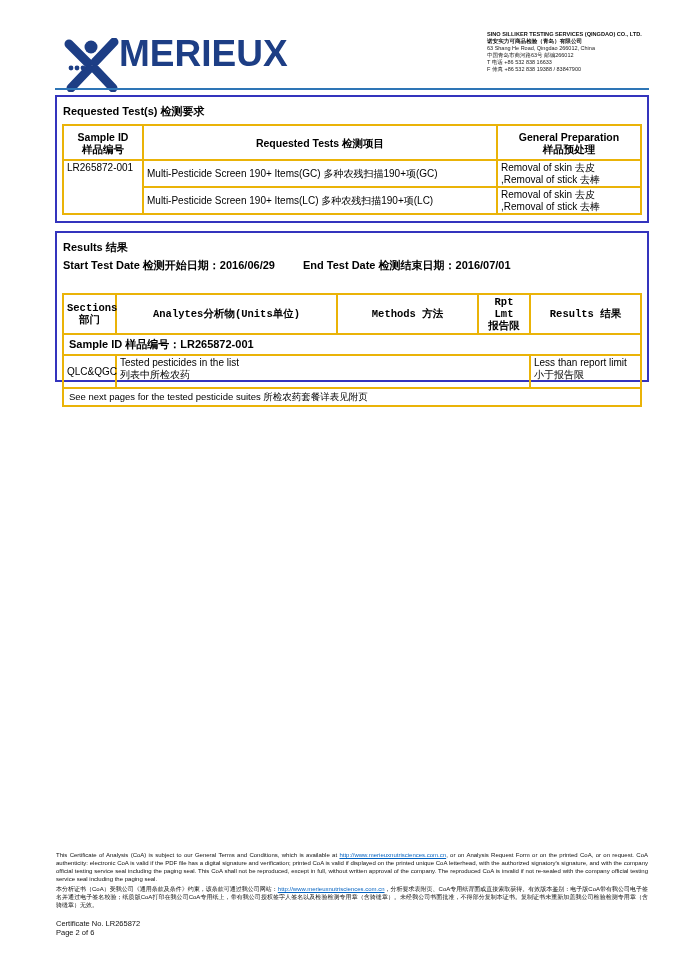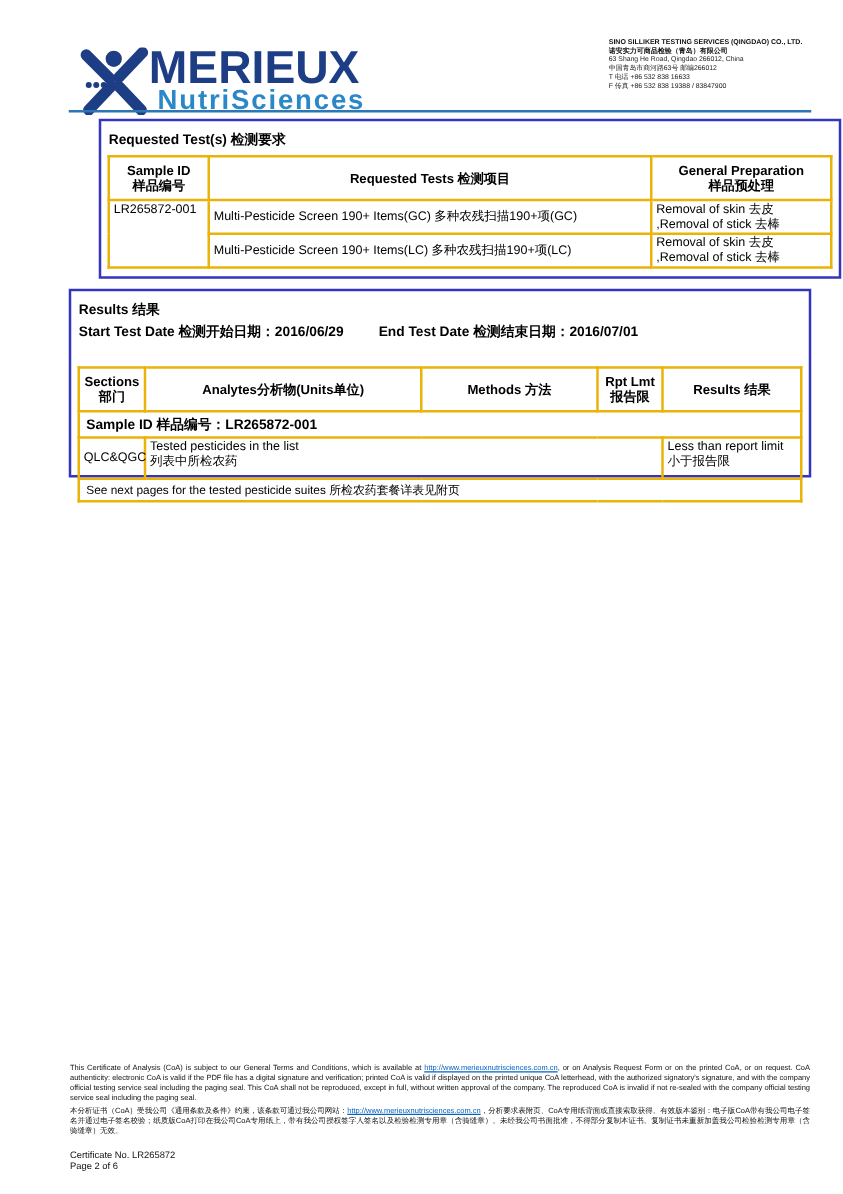--- a/index.html
+++ b/index.html
@@ -13,34 +13,34 @@
            color:#1d3e85; letter-spacing:0px; }
   .subbrand { position:absolute; left:126px; top:67px; font-size:22px; font-weight:bold;
               color:#2b88c8; letter-spacing:1.5px; }
   .company { position:absolute; left:487px; top:31px; width:175px; font-size:5.5px;
              line-height:7px; color:#222; }
   .company .b { font-weight:bold; color:#111; font-size:5.6px; }
   .rule { position:absolute; left:55px; top:88px; width:594px; height:2px; background:#2e75b6; }
 
   
   .box { position:absolute; left:55px; width:594px; border:2px solid #3434bd; background:#fff; }
-  .box1 { top:95px; height:128px;margin-left:24px; }
+  .box1 { top:95px; height:128px; }
   .box2 { top:231px; height:151px; }
   .box-title { font-size:11px; font-weight:bold; padding:7px 6px 5px 6px; }
   .dates { font-size:11px; font-weight:bold; padding:1px 6px 20px 6px; }
   .dates .gap { display:inline-block; width:28px; }
 
   table { border-collapse:collapse; margin:0 5px; width:580px; table-layout:fixed; }
   td, th { border:2px solid #eab308; font-size:10px; vertical-align:middle; padding:1px 3px; }
   th { font-weight:bold; text-align:center; font-size:10.5px; line-height:12px; }
   .t1 .h { height:35px; }
   .t1 .r { height:27px; }
   .t1 td { line-height:11.5px; }
   .cell-top { vertical-align:top; }
-  .t2 .h { height:35px; }
+  .t2 .h { height:35px;font-family:Liberation Mono, monospace; }
   .t2 .sid { height:21px; font-weight:bold; font-size:11px; text-align:left; padding-left:5px; }
   .t2 .r { height:33px; line-height:12px; }
   .t2 .note { height:18px; font-size:9.5px; padding-left:5px; }
 
   
   .legal { position:absolute; left:56px; top:851px; width:592px; font-size:6px;
            line-height:8px; text-align:justify; color:#111; }
   .legal a { color:#0563c1; text-decoration:underline; }
   .legal .cn { margin-top:2px; }
   .bottomline { position:absolute; left:56px; top:919px; width:592px; display:flex;
@@ -61,21 +61,20 @@
     <circle cx="29" cy="9" r="6.5" fill="#1d3e85"></circle>
     <g fill="#1d3e85">
       <circle cx="9" cy="30" r="2.4"></circle>
       <circle cx="15" cy="30" r="2.4"></circle>
       <circle cx="21" cy="30" r="2.4"></circle>
       <circle cx="27" cy="30" r="2.4"></circle>
       <circle cx="33" cy="30" r="2.4"></circle>
     </g>
   </svg>
   <div class="brand">MERIEUX</div>
-  <div class="subbrand">NutriSciences</div>
 
   <div class="company">
     <div class="b">SINO SILLIKER TESTING SERVICES (QINGDAO) CO., LTD.</div>
     <div class="b">诺安实力可商品检验（青岛）有限公司</div>
     <div>63 Shang He Road, Qingdao 266012, China</div>
     <div>中国青岛市商河路63号 邮编266012</div>
     <div>T 电话 +86 532 838 16633</div>
     <div>F 传真 +86 532 838 19388 / 83847900</div>
   </div>
 

